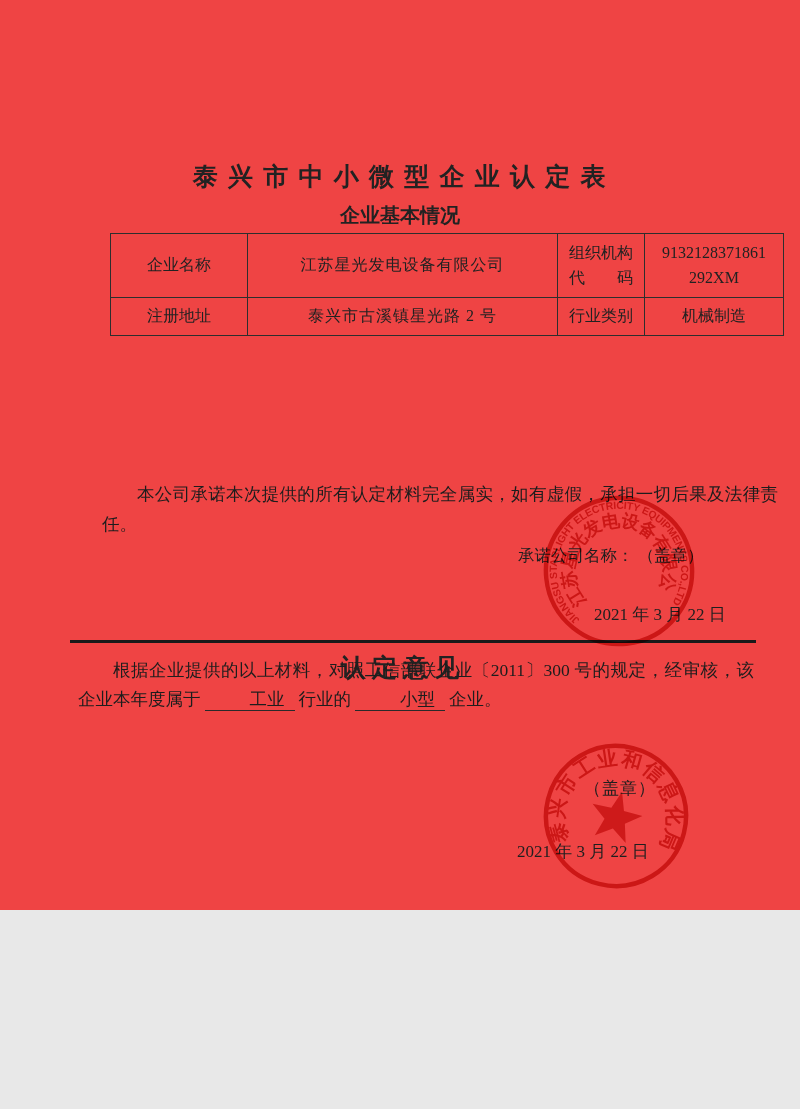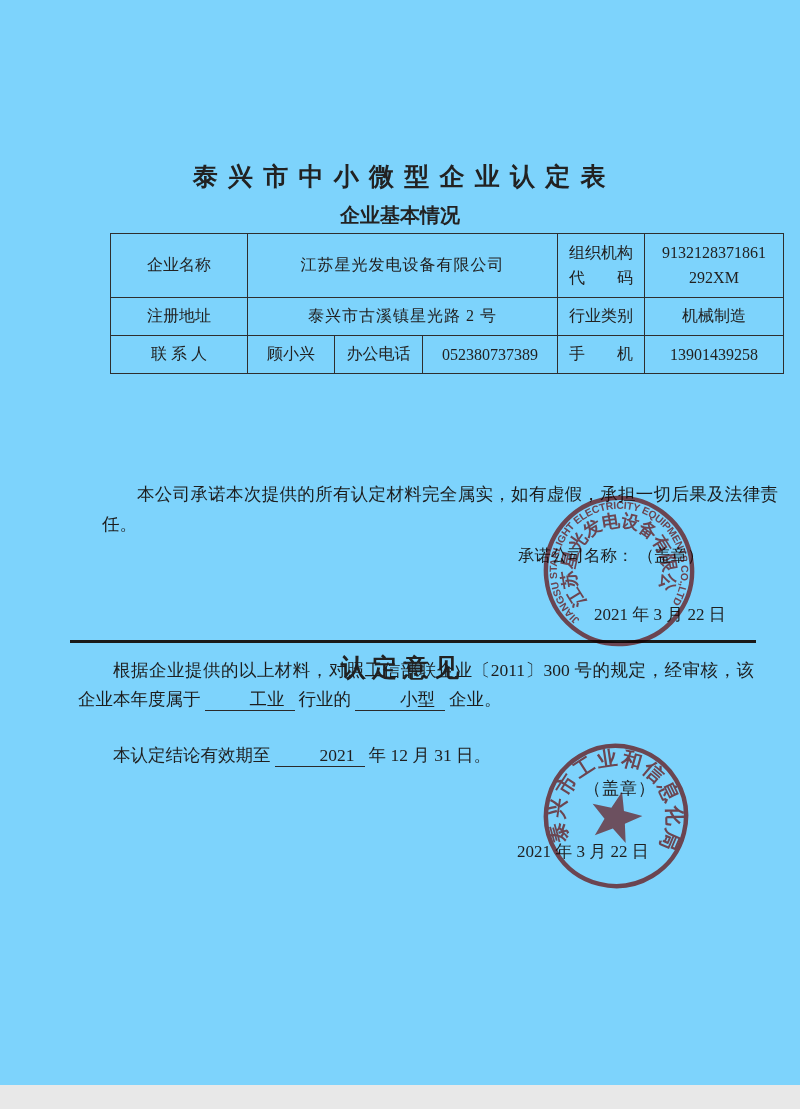--- a/index.html
+++ b/index.html
@@ -1,21 +1,21 @@
 <!DOCTYPE html>
 <html><head>
 <meta charset="utf-8">
 <style>
   * { margin:0; padding:0; box-sizing:border-box; }
   html,body { background:#e8e8e8; }
   .page {
     position:relative;
-    width:800px; height:1085px;
+    width:800px; height:910px;
     margin:0 auto;
-    background:#7dd3fc;
+    background:#ef4444;
     font-family:"Liberation Serif","DejaVu Serif",serif;
     color:#1f1f1f;
     overflow:hidden;
   }
   .doc-title {
     position:absolute; top:160px; left:0; width:100%;
     text-align:center; font-size:25px; font-weight:700;
     letter-spacing:2px; color:#222;
   }
   .doc-subtitle {
@@ -95,43 +95,34 @@
 代　　码</td>
       <td class="preline">9132128371861
 292XM</td>
     </tr>
     <tr class="r2">
       <td>注册地址</td>
       <td colspan="3" class="bigval">泰兴市古溪镇星光路 2 号</td>
       <td>行业类别</td>
       <td>机械制造</td>
     </tr>
-    <tr class="r3">
-      <td>联 系 人</td>
-      <td>顾小兴</td>
-      <td>办公电话</td>
-      <td>052380737389</td>
-      <td>手　　机</td>
-      <td>13901439258</td>
-    </tr>
   </tbody>
     </table>
 
   <div class="para promise-para indent">本公司承诺本次提供的所有认定材料完全属实，如有虚假，承担一切后果及法律责任。</div>
 
   <div class="signature-line">承诺公司名称： （盖章）</div>
   <div class="promise-date">2021 年 3 月 22 日</div>
 
   <div class="divider"></div>
 
   <div class="opinion-heading">认 定 意 见</div>
 
   <div class="para opinion-para indent"><span>根据企业提供的以上材料，对照工信部联企业〔2011〕300 号的规定，经审核，该企业本年度属于</span><span class="blank">工业</span><span>行业的</span><span class="blank">小型</span><span>企业。</span></div>
 
-  <div class="validity-line"><span>本认定结论有效期至</span><span class="blank">2021</span><span>年 12 月 31 日。</span></div>
 
   <div class="seal-note">（盖章）</div>
   <div class="opinion-date">2021 年 3 月 22 日</div>
 
   <div class="stamp stamp-company">
     <svg viewBox="0 0 160 160">
       <defs>
         <path id="arcEn" d="M 35.5 124.5 A 63 63 0 1 1 124.5 124.5" fill="none"></path>
         <path id="arcCn" d="M 45.5 108.9 A 45 45 0 1 1 114.5 108.9" fill="none"></path>
       </defs>

